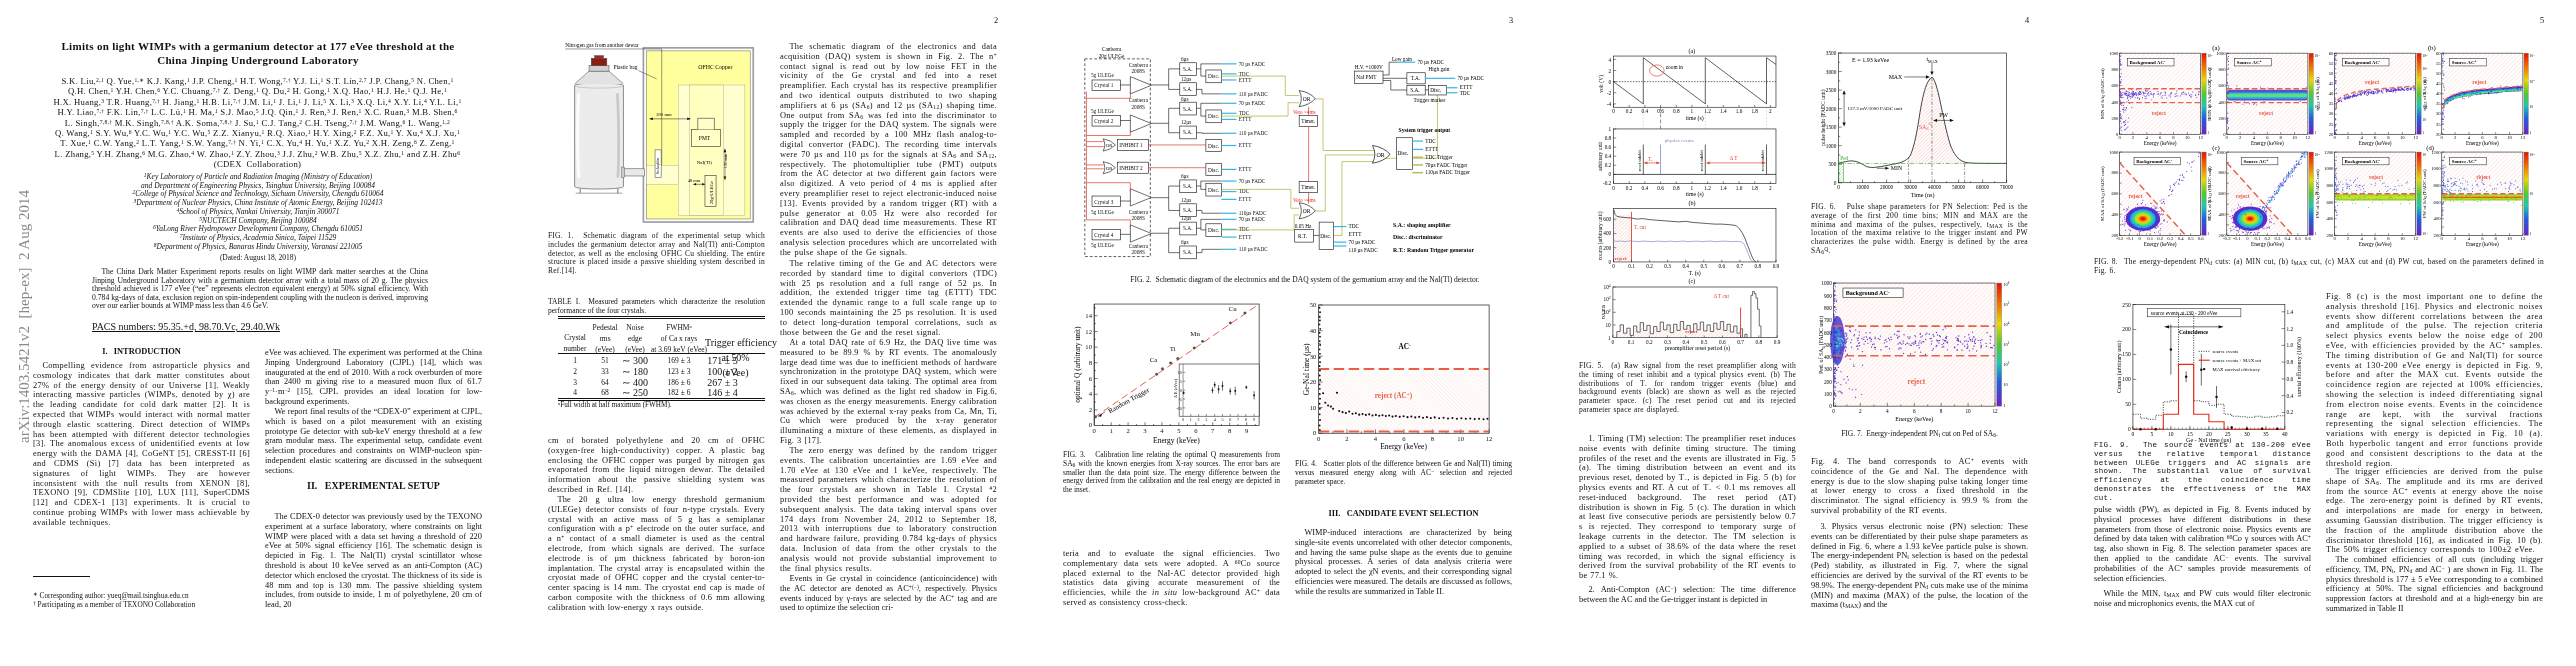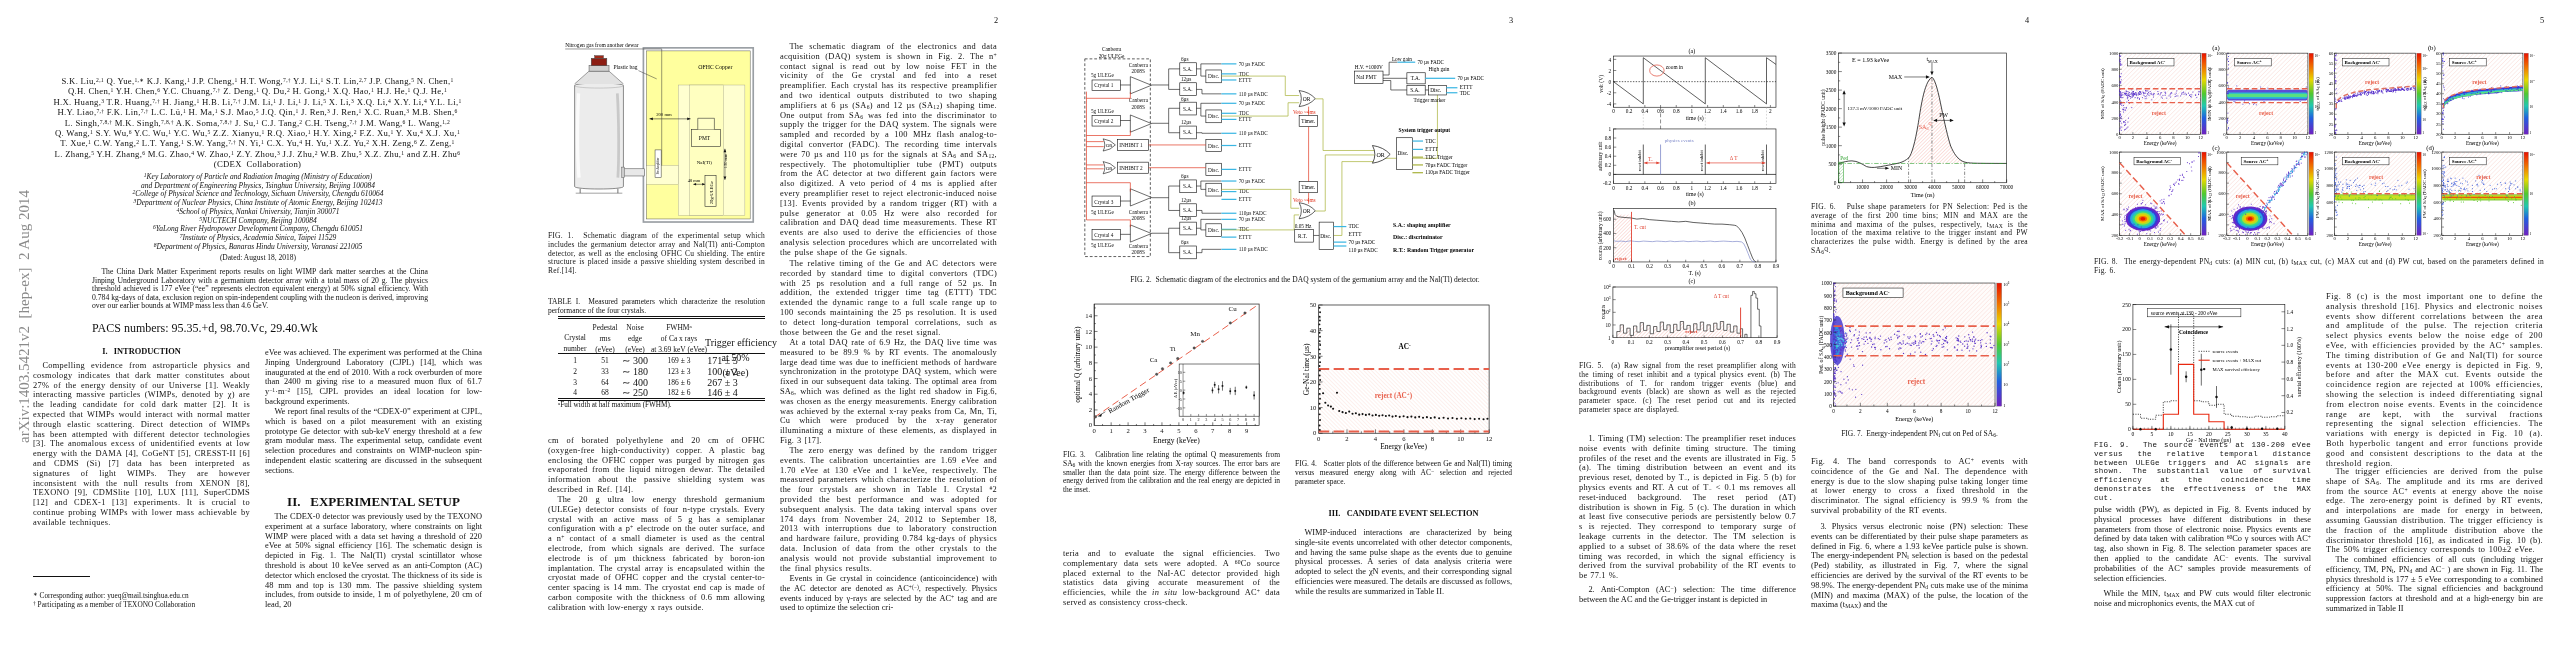--- a/index.html
+++ b/index.html
@@ -20,32 +20,33 @@
 sub{font-size:5.6px;vertical-align:-1.4px;line-height:0;}
 .pnum{font-size:8.3px;}
 svg text{font-family:"Liberation Serif",serif;}
 </style></head>
 <body>
 
 <div class="pg" style="left:0">
 <div class="t" style="left:14.5px;top:181px;width:19px;height:273px;">
  <div style="position:absolute;left:-127px;top:127px;width:273px;transform:rotate(-90deg);font-size:15px;color:#8a8a8a;white-space:nowrap;text-align:center;">arXiv:1403.5421v2 [hep-ex] 2 Aug 2014</div>
 </div>
+<div class="t ctr bf" style="left:33px;top:39px;width:450px;font-size:11px;line-height:14px;letter-spacing:0.3px;">Limits on light WIMPs with a germanium detector at 177 eVee threshold at the<br>China Jinping Underground Laboratory</div>
 <div class="t ctr" style="left:27px;top:76px;width:461px;font-size:8.7px;line-height:10.4px;letter-spacing:0.3px;">S.K. Liu,<sup>2,1</sup> Q. Yue,<sup>1,∗</sup> K.J. Kang,<sup>1</sup> J.P. Cheng,<sup>1</sup> H.T. Wong,<sup>7,†</sup> Y.J. Li,<sup>1</sup> S.T. Lin,<sup>2,7</sup> J.P. Chang,<sup>5</sup> N. Chen,<sup>1</sup><br>Q.H. Chen,<sup>1</sup> Y.H. Chen,<sup>6</sup> Y.C. Chuang,<sup>7,†</sup> Z. Deng,<sup>1</sup> Q. Du,<sup>2</sup> H. Gong,<sup>1</sup> X.Q. Hao,<sup>1</sup> H.J. He,<sup>1</sup> Q.J. He,<sup>1</sup><br>H.X. Huang,<sup>3</sup> T.R. Huang,<sup>7,†</sup> H. Jiang,<sup>1</sup> H.B. Li,<sup>7,†</sup> J.M. Li,<sup>1</sup> J. Li,<sup>1</sup> J. Li,<sup>5</sup> X. Li,<sup>3</sup> X.Q. Li,<sup>4</sup> X.Y. Li,<sup>4</sup> Y.L. Li,<sup>1</sup><br>H.Y. Liao,<sup>7,†</sup> F.K. Lin,<sup>7,†</sup> L.C. Lü,<sup>1</sup> H. Ma,<sup>1</sup> S.J. Mao,<sup>5</sup> J.Q. Qin,<sup>1</sup> J. Ren,<sup>3</sup> J. Ren,<sup>1</sup> X.C. Ruan,<sup>3</sup> M.B. Shen,<sup>6</sup><br>L. Singh,<sup>7,8,†</sup> M.K. Singh,<sup>7,8,†</sup> A.K. Soma,<sup>7,8,†</sup> J. Su,<sup>1</sup> C.J. Tang,<sup>2</sup> C.H. Tseng,<sup>7,†</sup> J.M. Wang,<sup>6</sup> L. Wang,<sup>1,2</sup><br>Q. Wang,<sup>1</sup> S.Y. Wu,<sup>6</sup> Y.C. Wu,<sup>1</sup> Y.C. Wu,<sup>5</sup> Z.Z. Xianyu,<sup>1</sup> R.Q. Xiao,<sup>1</sup> H.Y. Xing,<sup>2</sup> F.Z. Xu,<sup>1</sup> Y. Xu,<sup>4</sup> X.J. Xu,<sup>1</sup><br>T. Xue,<sup>1</sup> C.W. Yang,<sup>2</sup> L.T. Yang,<sup>1</sup> S.W. Yang,<sup>7,†</sup> N. Yi,<sup>1</sup> C.X. Yu,<sup>4</sup> H. Yu,<sup>1</sup> X.Z. Yu,<sup>2</sup> X.H. Zeng,<sup>6</sup> Z. Zeng,<sup>1</sup><br>L. Zhang,<sup>5</sup> Y.H. Zhang,<sup>6</sup> M.G. Zhao,<sup>4</sup> W. Zhao,<sup>1</sup> Z.Y. Zhou,<sup>3</sup> J.J. Zhu,<sup>2</sup> W.B. Zhu,<sup>5</sup> X.Z. Zhu,<sup>1</sup> and Z.H. Zhu<sup>6</sup><br>(CDEX Collaboration)</div>
 <div class="t ctr it" style="left:33px;top:173px;width:450px;font-size:7.5px;line-height:8.7px;"><sup>1</sup>Key Laboratory of Particle and Radiation Imaging (Ministry of Education)<br>and Department of Engineering Physics, Tsinghua University, Beijing 100084<br><sup>2</sup>College of Physical Science and Technology, Sichuan University, Chengdu 610064<br><sup>3</sup>Department of Nuclear Physics, China Institute of Atomic Energy, Beijing 102413<br><sup>4</sup>School of Physics, Nankai University, Tianjin 300071<br><sup>5</sup>NUCTECH Company, Beijing 100084<br><sup>6</sup>YaLong River Hydropower Development Company, Chengdu 610051<br><sup>7</sup>Institute of Physics, Academia Sinica, Taipei 11529<br><sup>8</sup>Department of Physics, Banaras Hindu University, Varanasi 221005</div>
 <div class="t ctr" style="left:33px;top:253px;width:450px;font-size:7.5px;">(Dated: August 18, 2018)</div>
 <div class="t j ind" style="left:92px;top:268px;width:336px;font-size:7.7px;line-height:8.6px;">The China Dark Matter Experiment reports results on light WIMP dark matter searches at the China Jinping Underground Laboratory with a germanium detector array with a total mass of 20 g. The physics threshold achieved is 177 eVee (“ee” represents electron equivalent energy) at 50% signal efficiency. With 0.784 kg-days of data, exclusion region on spin-independent coupling with the nucleon is derived, improving over our earlier bounds at WIMP mass less than 4.6 GeV.</div>
-<div class="t" style="left:92px;top:321px;width:336px;font-size:12px;">PACS numbers: 95.35.+d, 98.70.Vc, 29.40.Wk</div>
+<div class="t" style="left:92px;top:321px;width:336px;font-size:10px;text-decoration:underline;">PACS numbers: 95.35.+d, 98.70.Vc, 29.40.Wk</div>
 <div class="t ctr bf" style="left:33px;top:347px;width:217px;font-size:8.4px;">I.&nbsp;&nbsp;&nbsp;INTRODUCTION</div>
 <div class="t j ind b15 s2" style="left:33px;top:361px;width:217px;">Compelling evidence from astroparticle physics and cosmology indicates that dark matter constitutes about 27% of the energy density of our Universe [1]. Weakly interacting massive particles (WIMPs, denoted by χ) are the leading candidate for cold dark matter [2]. It is expected that WIMPs would interact with normal matter through elastic scattering. Direct detection of WIMPs has been attempted with different detector technologies [3]. The anomalous excess of unidentified events at low energy with the DAMA [4], CoGeNT [5], CRESST-II [6] and CDMS (Si) [7] data has been interpreted as signatures of light WIMPs. They are however inconsistent with the null results from XENON [8], TEXONO [9], CDMSlite [10], LUX [11], SuperCDMS [12] and CDEX-1 [13] experiments. It is crucial to continue probing WIMPs with lower mass achievable by available techniques.</div>
 <div class="t" style="left:33px;top:576px;width:57px;border-top:0.8px solid #111;"></div>
 <div class="t" style="left:33px;top:591px;width:217px;font-size:7.3px;line-height:9px;"><sup>∗</sup> Corresponding author: yueq@mail.tsinghua.edu.cn<br><sup>†</sup> Participating as a member of TEXONO Collaboration</div>
 <div class="t j b15" style="left:265px;top:348px;width:217px;">eVee was achieved. The experiment was performed at the China Jinping Underground Laboratory (CJPL) [14], which was inaugurated at the end of 2010. With a rock overburden of more than 2400 m giving rise to a measured muon flux of 61.7 y<sup>−1</sup>·m<sup>−2</sup> [15], CJPL provides an ideal location for low-background experiments.</div>
 <div class="t j ind b15" style="left:265px;top:407px;width:217px;">We report final results of the “CDEX-0” experiment at CJPL, which is based on a pilot measurement with an existing prototype Ge detector with sub-keV energy threshold at a few gram modular mass. The experimental setup, candidate event selection procedures and constraints on WIMP-nucleon spin-independent elastic scattering are discussed in the subsequent sections.</div>
-<div class="t ctr bf" style="left:265px;top:494px;width:217px;font-size:13px;">II.&nbsp;&nbsp;&nbsp;EXPERIMENTAL SETUP</div>
+<div class="t ctr bf" style="left:265px;top:480px;width:217px;font-size:10px;">II.&nbsp;&nbsp;&nbsp;EXPERIMENTAL SETUP</div>
 <div class="t j ind b15" style="left:265px;top:512px;width:217px;">The CDEX-0 detector was previously used by the TEXONO experiment at a surface laboratory, where constraints on light WIMP were placed with a data set having a threshold of 220 eVee at 50% signal efficiency [16]. The schematic design is depicted in Fig. 1. The NaI(Tl) crystal scintillator whose threshold is about 10 keVee served as an anti-Compton (AC) detector which enclosed the cryostat. The thickness of its side is 48 mm and top is 130 mm. The passive shielding system includes, from outside to inside, 1 m of polyethylene, 20 cm of lead, 20</div>
 </div>
 
 <div class="pg" style="left:515px">
 <div class="t pnum" style="left:479px;top:15.6px;">2</div>
 <svg class="t" style="left:33px;top:32px;" width="208" height="192" viewBox="0 0 375 345">
 <rect x="172" y="28" width="198" height="314" fill="#ffffff" stroke="#9a9fa4" stroke-width="3"></rect>
 <rect x="177.5" y="33.5" width="187" height="303" fill="#ffff9e" stroke="#444" stroke-width="0.8"></rect>
 <rect x="235" y="95" width="120" height="235" fill="#ffffd0" stroke="#777" stroke-width="0.5"></rect>
 <rect x="177.5" y="240" width="58" height="34" fill="#ffffd0" stroke="#777" stroke-width="0.5"></rect>

